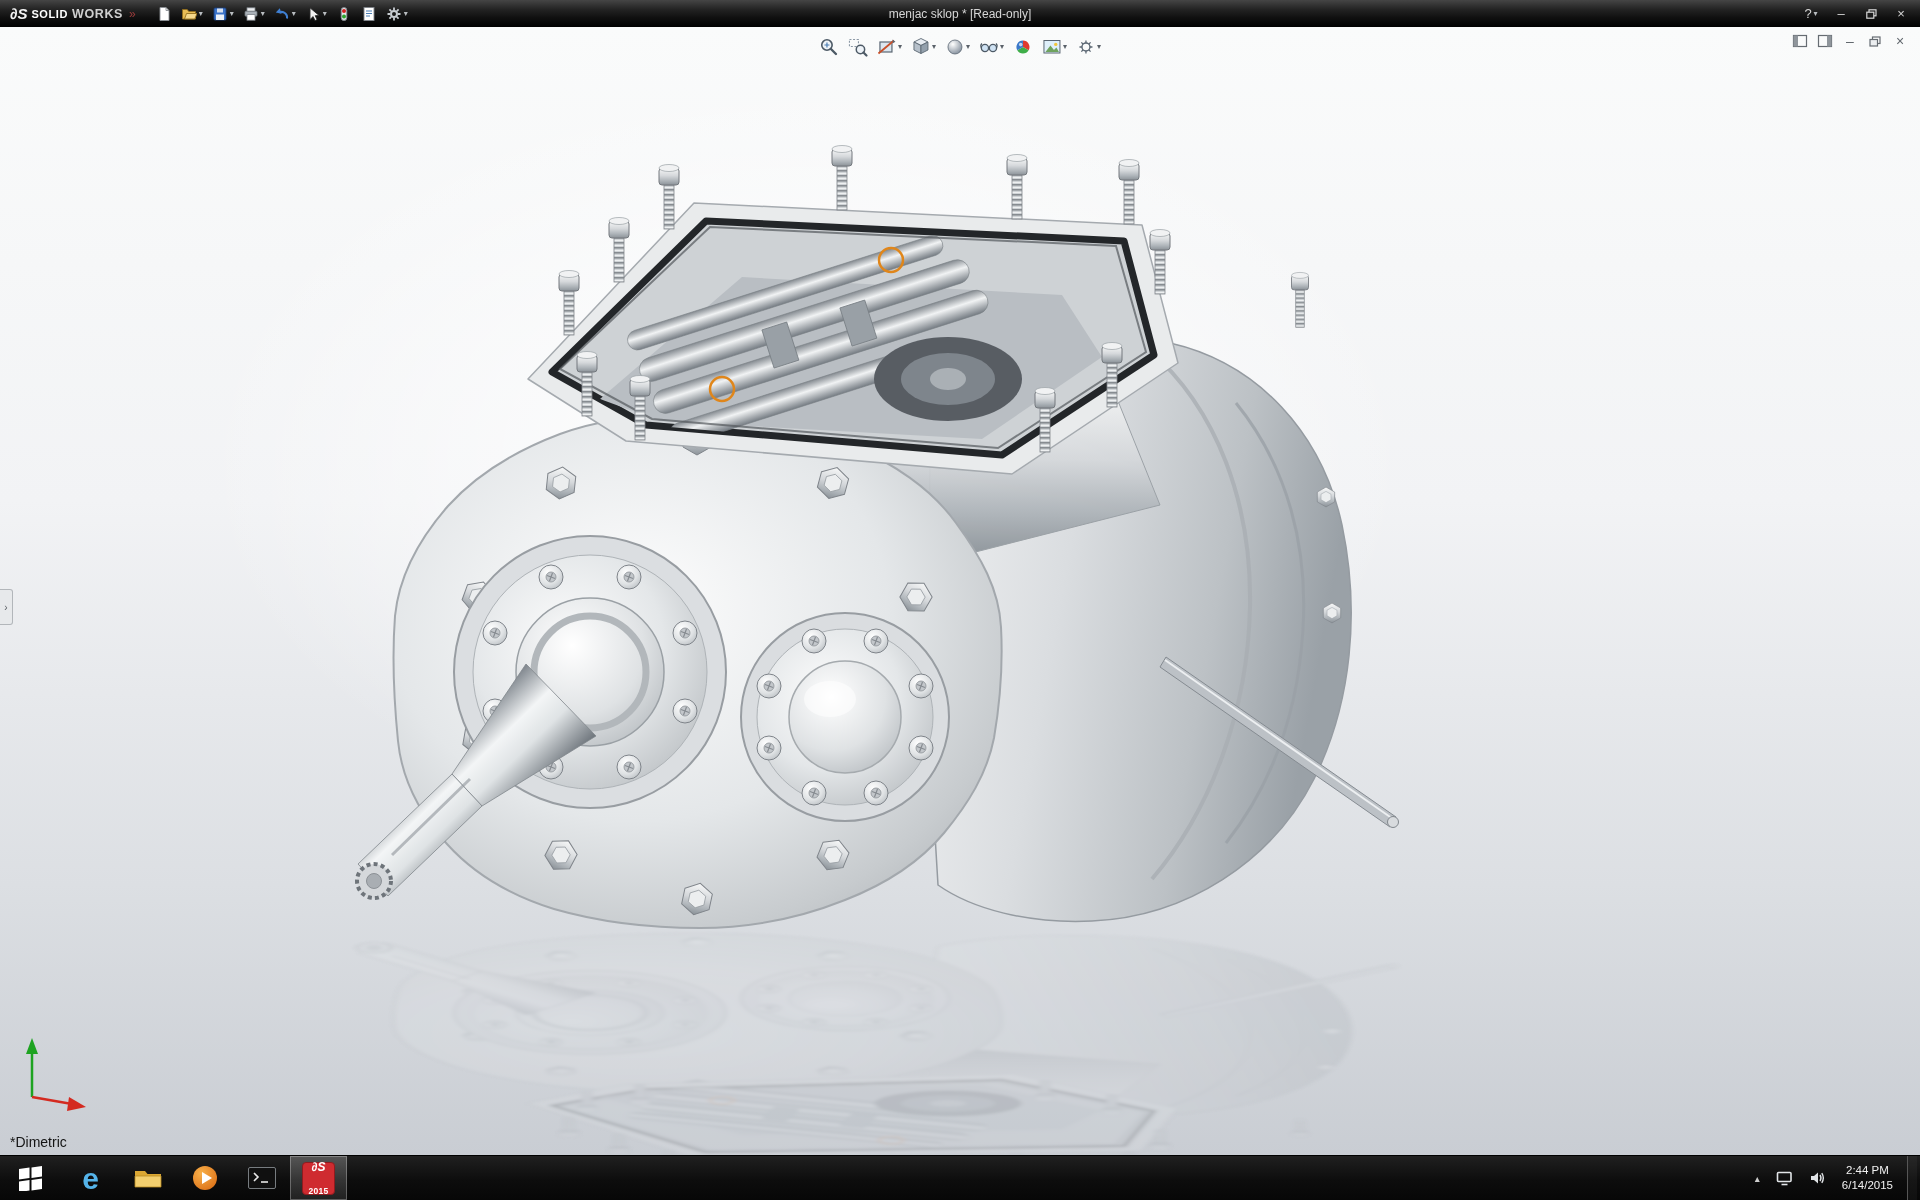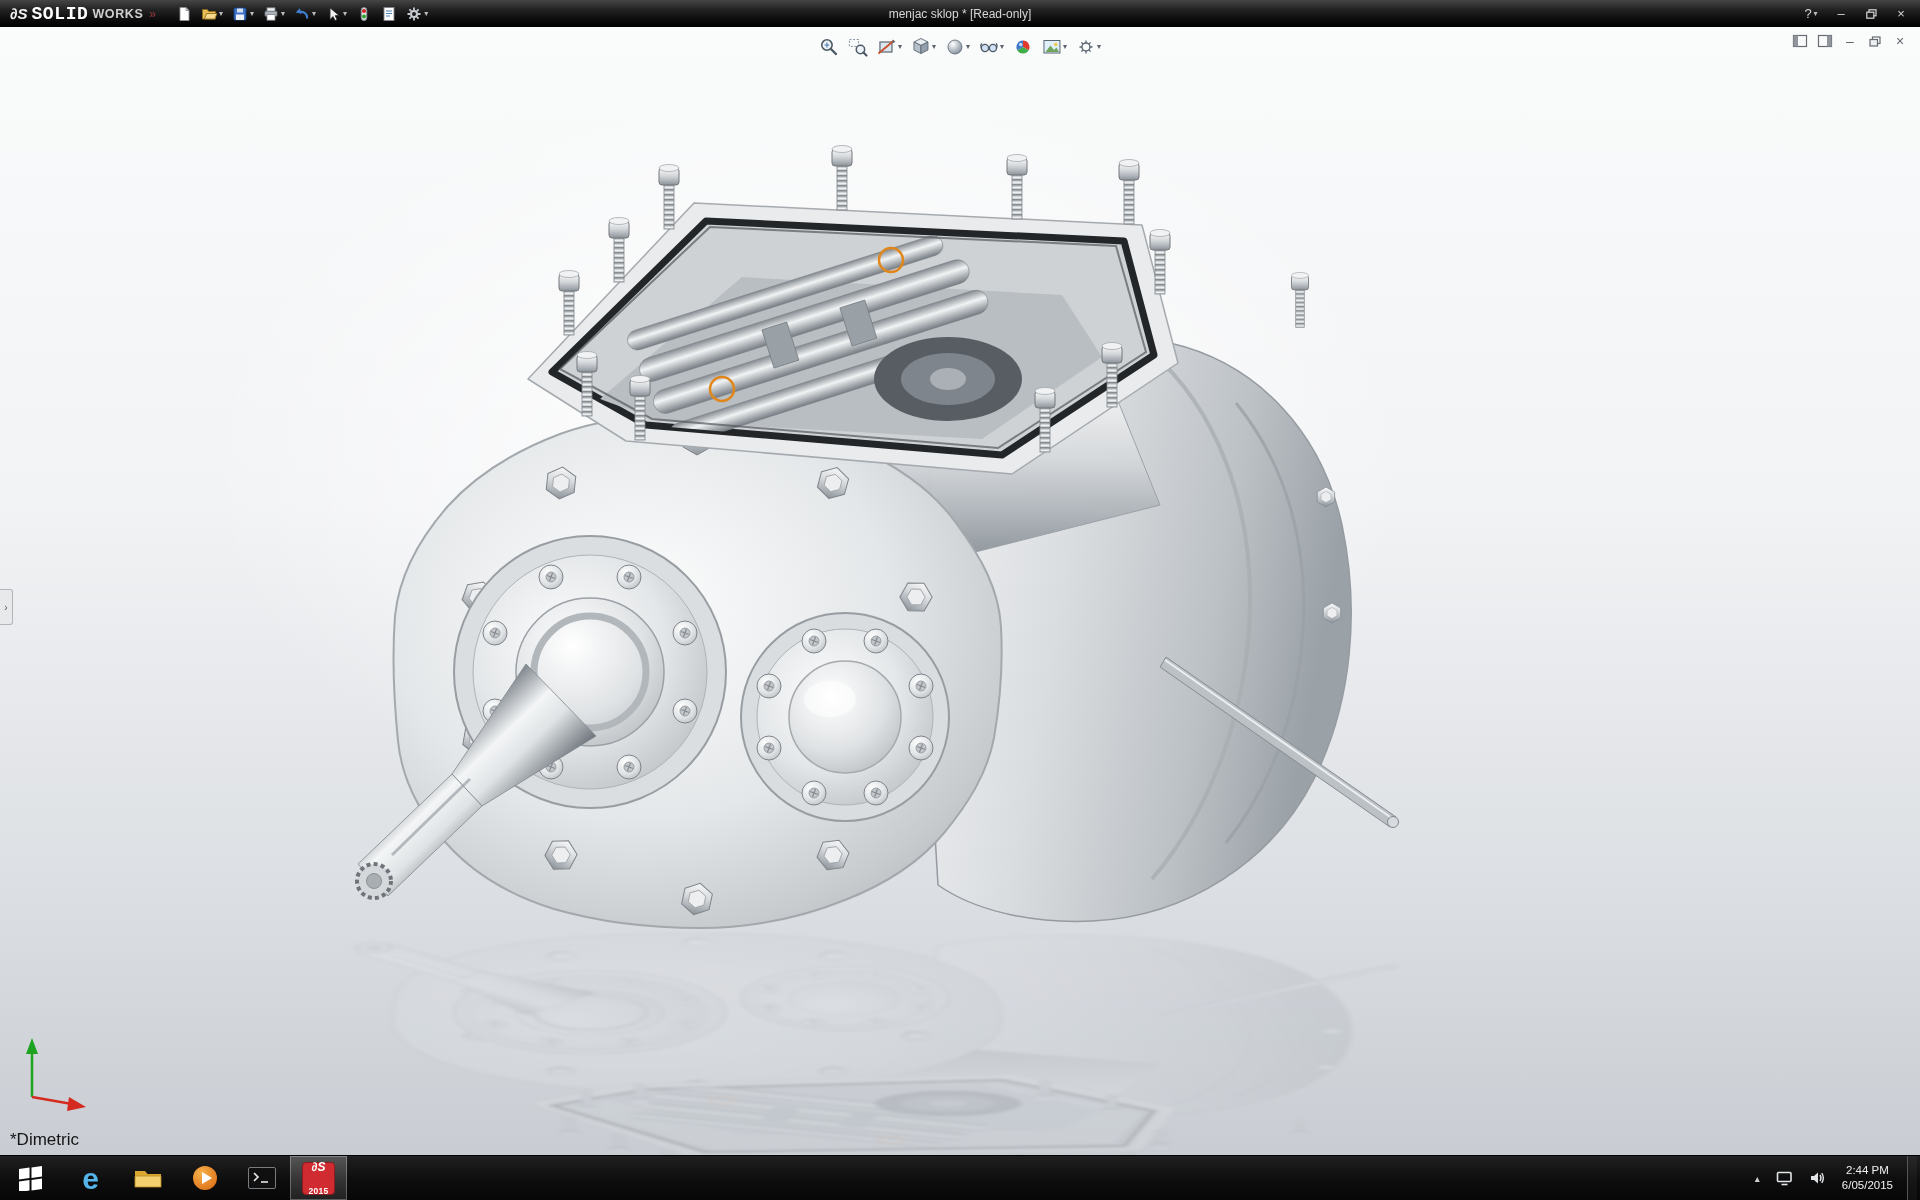--- a/index.html
+++ b/index.html
@@ -4,21 +4,21 @@
 <style>
   * { box-sizing: border-box; margin: 0; padding: 0; }
   html,body { width:1920px; height:1200px; overflow:hidden; }
   body { font-family:"Liberation Sans","DejaVu Sans",sans-serif; background:#000; user-select:none; }
   .screen { width:1920px; height:1200px; display:flex; flex-direction:column; }
 
   
   .titlebar { height:27px; flex:0 0 auto; background:linear-gradient(#454545,#232323 35%,#101010 65%,#000); display:flex; align-items:center; padding:0 6px; position:relative; }
   .brand { display:flex; align-items:center; gap:4px; margin:0 16px 0 4px; color:#fff; }
   .brand-mark { font-weight:bold; font-style:italic; font-size:15px; color:#f4f4f4; }
-  .brand-solid { font-weight:bold; font-size:18px; letter-spacing:.6px; color:#fff;font-family:Liberation Mono, monospace; }
+  .brand-solid { font-weight:bold; font-size:11px; letter-spacing:.6px; color:#fff; }
   .brand-works { font-weight:bold; font-size:12.5px; letter-spacing:.6px; color:#cfcfcf; }
   .brand-chevron { color:#9b3b3b; font-size:12px; margin-left:2px; }
   .menu-tools { display:flex; align-items:center; gap:1px; }
   .tb-btn { height:22px; min-width:24px; padding:0 3px; background:transparent; border:1px solid transparent; border-radius:2px; display:flex; align-items:center; gap:2px; cursor:default; }
   .caret { font-size:8px; color:#b9bdc1; line-height:1; }
   .tb-title { position:absolute; left:50%; transform:translateX(-50%); color:#d6d6d6; font-size:12px; white-space:nowrap; }
   .win-controls { margin-left:auto; display:flex; align-items:center; gap:4px; }
   .wc-btn { min-width:26px; height:20px; display:flex; align-items:center; justify-content:center; gap:2px; background:transparent; border:none; color:#d6d6d6; font-size:13px; line-height:1; cursor:default; }
 
   
@@ -32,21 +32,21 @@
   .hud { position:absolute; top:7px; left:50%; transform:translateX(-50%); display:flex; align-items:center; gap:1px; }
   .hu-btn { height:26px; padding:0 3px; display:flex; align-items:center; gap:1px; background:transparent; border:1px solid transparent; border-radius:3px; cursor:default; }
   .hud .caret { color:#5b626a; }
 
   .doc-controls { position:absolute; top:5px; right:9px; display:flex; align-items:center; gap:3px; }
   .dc-btn { width:22px; height:18px; display:flex; align-items:center; justify-content:center; border:none; background:transparent; color:#62686e; font-size:14px; line-height:1; cursor:default; }
 
   .fm-tab { position:absolute; left:0; top:562px; width:13px; height:36px; background:#e7e9eb; border:1px solid #b2b6ba; border-left:none; border-radius:0 3px 3px 0; color:#5a5f64; font-size:10px; display:flex; align-items:center; justify-content:center; cursor:default; }
 
   .triad { position:absolute; left:12px; bottom:44px; }
-  .view-label { position:absolute; left:10px; bottom:5px; font-size:17px; color:#141414; }
+  .view-label { position:absolute; left:10px; bottom:5px; font-size:14px; color:#141414; }
 
   
   .taskbar { height:45px; flex:0 0 auto; background:linear-gradient(#202020,#0d0d0d 55%,#070707); border-top:1px solid #000; display:flex; align-items:stretch; }
   .tb-app { width:57px; display:flex; align-items:center; justify-content:center; background:transparent; border:none; cursor:default; }
   .tb-app.active { background:linear-gradient(rgba(255,255,255,.24),rgba(255,255,255,.10)); box-shadow:inset 0 0 0 1px rgba(255,255,255,.28); }
   .start { width:62px; }
   .ie-e { font-size:30px; font-weight:bold; color:#55b4ea; line-height:.9; }
   .cmd-icon { width:28px; height:22px; background:#101010; border:1px solid #777c80; border-radius:2px; display:flex; align-items:center; justify-content:center; }
   .sw-icon { width:33px; height:33px; background:#cf2b30; border:1px solid #8f1b1f; border-radius:4px; color:#fff; display:flex; flex-direction:column; align-items:center; justify-content:center; }
   .sw-mark { font-size:12px; font-weight:bold; font-style:italic; line-height:1; }
@@ -517,19 +517,19 @@
       </button>
       <button class="tray-btn">
         <svg width="17" height="16" viewBox="0 0 17 16">
             <polygon points="2,6 5,6 9,2.5 9,13.5 5,10 2,10" fill="#e2e5e8"></polygon>
             <path d="M11 5 Q13 8 11 11 M12.8 3.2 Q15.8 8 12.8 12.8" stroke="#e2e5e8" stroke-width="1.4" fill="none"></path>
           </svg>
       </button>
       <button class="tray-btn clock">
         <span>
           <span>2:44 PM</span><br>
-          <span>6/05/2015</span>
+          <span>6/14/2015</span>
         </span>
       </button>
       <button class="show-desktop"></button>
     </div>
   </footer>
 </div>
 
 </body></html>

